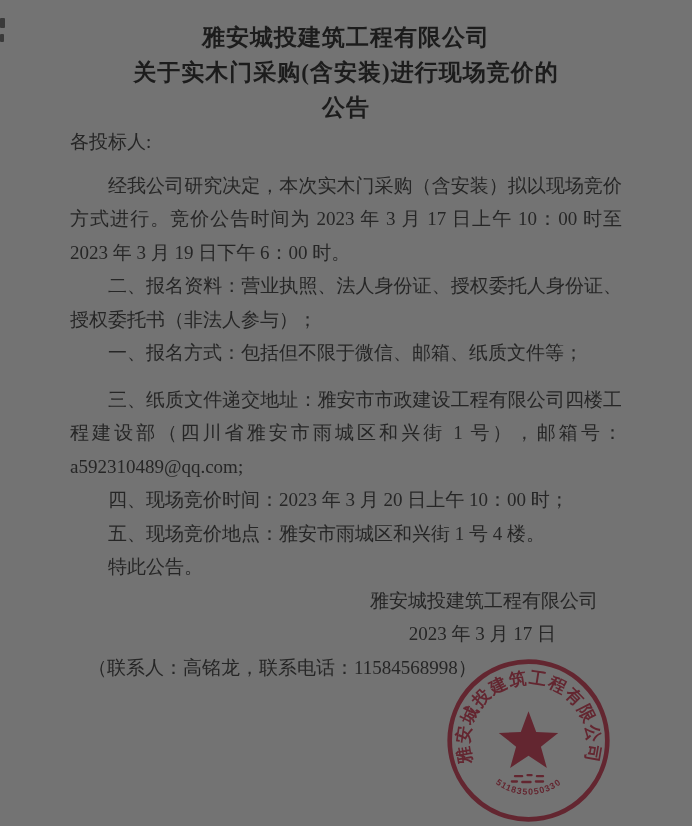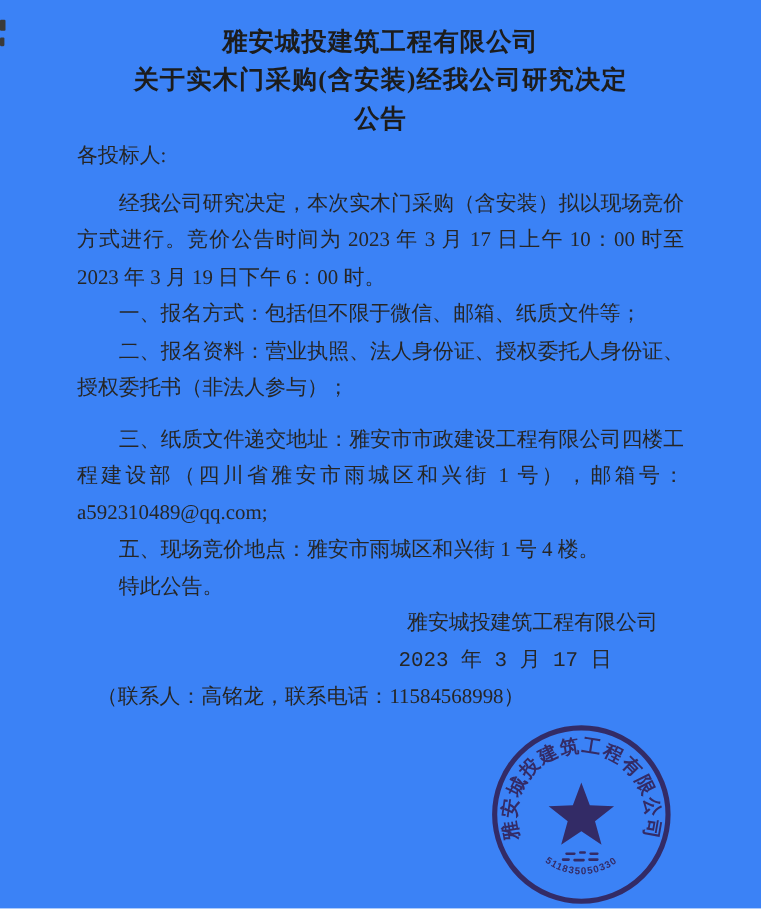--- a/index.html
+++ b/index.html
@@ -1,20 +1,20 @@
 <!DOCTYPE html>
 <html><head>
 <meta charset="utf-8">
 <style>
   html,body{margin:0;padding:0;}
   body{background:#ffffff;}
   .page{
     position:relative;
     width:692px;height:826px;
-    background:#3b82f6;
+    background:#737373;
     font-family:"Liberation Serif","DejaVu Serif",serif;
     color:#222222;
     overflow:hidden;
   }
   .title{
     padding-top:20px;
     text-align:center;
     font-size:23px;
     font-weight:700;
     line-height:35px;
@@ -28,21 +28,21 @@
     text-align:justify;
     color:#262626;
   }
   .content p{margin:0;}
   .salutation{margin-top:12px;}
   .indent{text-indent:2em;}
   .para-intro{margin-top:10px !important;}
   .para-item3{margin-top:13px !important;}
   .para-notice{margin-top:9px !important;}
   .sig-company{margin-top:40px;text-align:right;padding-right:24px;text-indent:0;}
-  .sig-date{margin-top:5px;text-align:right;padding-right:66px;text-indent:0;font-family:Liberation Mono, monospace;}
+  .sig-date{margin-top:5px;text-align:right;padding-right:66px;text-indent:0;}
   .sig-contact{margin-top:8px;padding-left:18px;text-indent:0;}
   .seal{
     position:absolute;
     left:445px;top:657px;
     width:167px;height:167px;
     mix-blend-mode:multiply;
     opacity:0.9;
   }
   .scan-mark{
     position:absolute;left:0;background:#3a3a3a;border-radius:1px;
@@ -53,30 +53,31 @@
 </head>
 <body>
 
 <div class="page">
 
   <div class="scan-mark m1"></div>
   <div class="scan-mark m2"></div>
 
   <div class="title">
     <div>雅安城投建筑工程有限公司</div>
-    <div>关于实木门采购(含安装)经我公司研究决定</div>
+    <div>关于实木门采购(含安装)进行现场竞价的</div>
     <div>公告</div>
   </div>
 
   <div class="content">
     <p class="salutation">各投标人:</p>
     <p class="indent para-intro">经我公司研究决定，本次实木门采购（含安装）拟以现场竞价方式进行。竞价公告时间为 2023 年 3 月 17 日上午 10：00 时至 2023 年 3 月 19 日下午 6：00 时。</p>
+    <p class="indent">二、报名资料：营业执照、法人身份证、授权委托人身份证、授权委托书（非法人参与）；</p>
     <p class="indent">一、报名方式：包括但不限于微信、邮箱、纸质文件等；</p>
-    <p class="indent">二、报名资料：营业执照、法人身份证、授权委托人身份证、授权委托书（非法人参与）；</p>
     <p class="indent para-item3">三、纸质文件递交地址：雅安市市政建设工程有限公司四楼工程建设部（四川省雅安市雨城区和兴街 1 号），邮箱号：a592310489@qq.com;</p>
+    <p class="indent">四、现场竞价时间：2023 年 3 月 20 日上午 10：00 时；</p>
     <p class="indent">五、现场竞价地点：雅安市雨城区和兴街 1 号 4 楼。</p>
     <p class="indent">特此公告。</p>
 
     <p class="sig-company">雅安城投建筑工程有限公司</p>
     <p class="sig-date">2023 年 3 月 17 日</p>
     <p class="sig-contact">（联系人：高铭龙，联系电话：11584568998）</p>
   </div>
 
   <svg class="seal" viewBox="0 0 160 160" aria-hidden="true">
     <defs>

